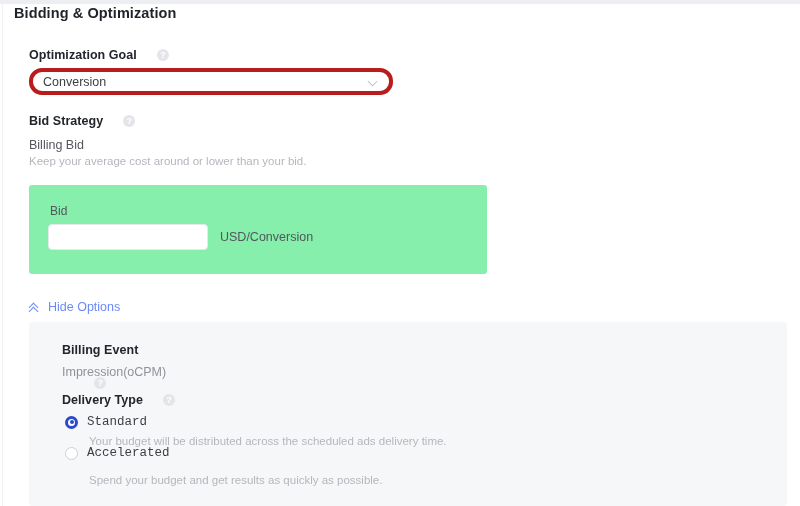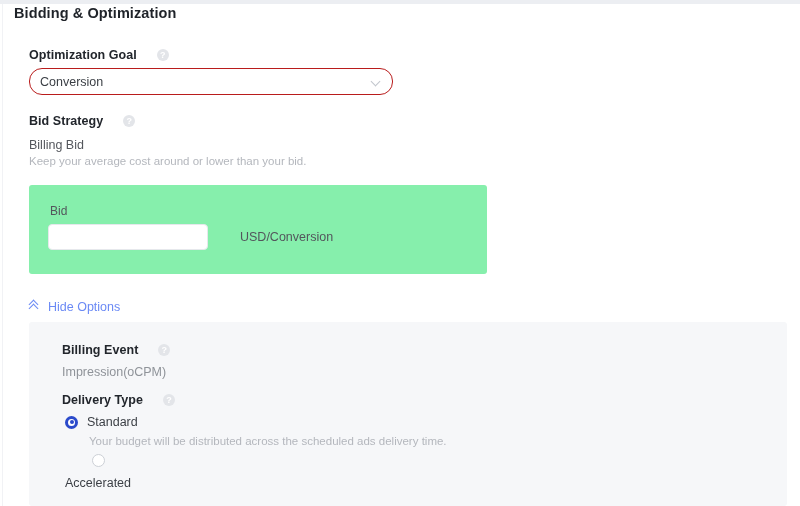--- a/index.html
+++ b/index.html
@@ -90,21 +90,21 @@
   
   .opt-goal-label { position: absolute; left: 29px; top: 18px; }
 
   .select-box {
     position: absolute;
     left: 29px;
     top: 38px;
     width: 364px;
     height: 27px;
     background: #ffffff;
-    border: 1px solid #b91c1c;
+    border: 4px solid #b91c1c;
     border-radius: 13px;
     box-sizing: border-box;
     display: flex;
     align-items: center;
     padding: 0 10px;
     cursor: pointer;
   }
   .select-value {
     font-size: 12.5px;
     color: #3b3f45;
@@ -172,33 +172,33 @@
     border-radius: 4px;
     box-sizing: border-box;
     font-family: "Liberation Sans", sans-serif;
     font-size: 12.5px;
     color: #3b3f45;
     padding: 0 9px;
     outline: none;
   }
   .bid-unit {
     position: absolute;
-    left: 211px;
+    left: 191px;
     top: 45px;
     font-size: 12.5px;
     color: #53565c;
   }
 
   
   .hide-options {
     position: absolute;
     left: 29px;
     top: 270px;
     display: flex;
-    align-items: flex-start;
+    align-items: flex-end;
     gap: 8px;
     cursor: pointer;
     user-select: none;
   }
   .dbl-chev-up {
     position: relative;
     width: 11px;
     height: 11px;
     flex: none;
   }
@@ -222,40 +222,41 @@
   
   .options-panel {
     position: absolute;
     left: 29px;
     top: 292px;
     width: 758px;
     height: 184px;
     background: #f6f7f9;
     border-radius: 3px;
   }
-  .billing-label   { position: absolute; left: 33px; top: 21px; }
+  .billing-label   { position: absolute; left: 33px; top: 21px; flex-direction: column; }
   .billing-value {
     position: absolute;
     left: 33px;
     top: 43px;
     font-size: 12.5px;
     color: #8f9399;
   }
   .delivery-label  { position: absolute; left: 33px; top: 71px; }
 
   .radio-row {
     position: absolute;
     left: 36px;
     display: flex;
     align-items: center;
     gap: 9px;
     cursor: pointer;
+    font-family: Liberation Mono, monospace;
   }
   .radio-row.standard    { top: 93px; }
-  .radio-row.accelerated { top: 132px; flex-direction: column; }
+  .radio-row.accelerated { top: 124px; }
 
   .radio {
     width: 13px;
     height: 13px;
     border-radius: 50%;
     border: 1px solid #ccd0d6;
     background: #ffffff;
     box-sizing: border-box;
     flex: none;
     position: relative;
@@ -342,17 +343,18 @@
       <div class="radio-row standard">
         <span class="radio checked"></span>
         <span class="radio-text">Standard</span>
       </div>
       <div class="radio-desc standard">Your budget will be distributed across the scheduled ads delivery time.</div>
 
       <div class="radio-row accelerated">
         <span class="radio"></span>
         <span class="radio-text">Accelerated</span>
       </div>
+      <div class="radio-desc accelerated">Spend your budget and get results as quickly as possible.</div>
 
     </div>
 
   </div>
 </div>
 
 </body></html>

